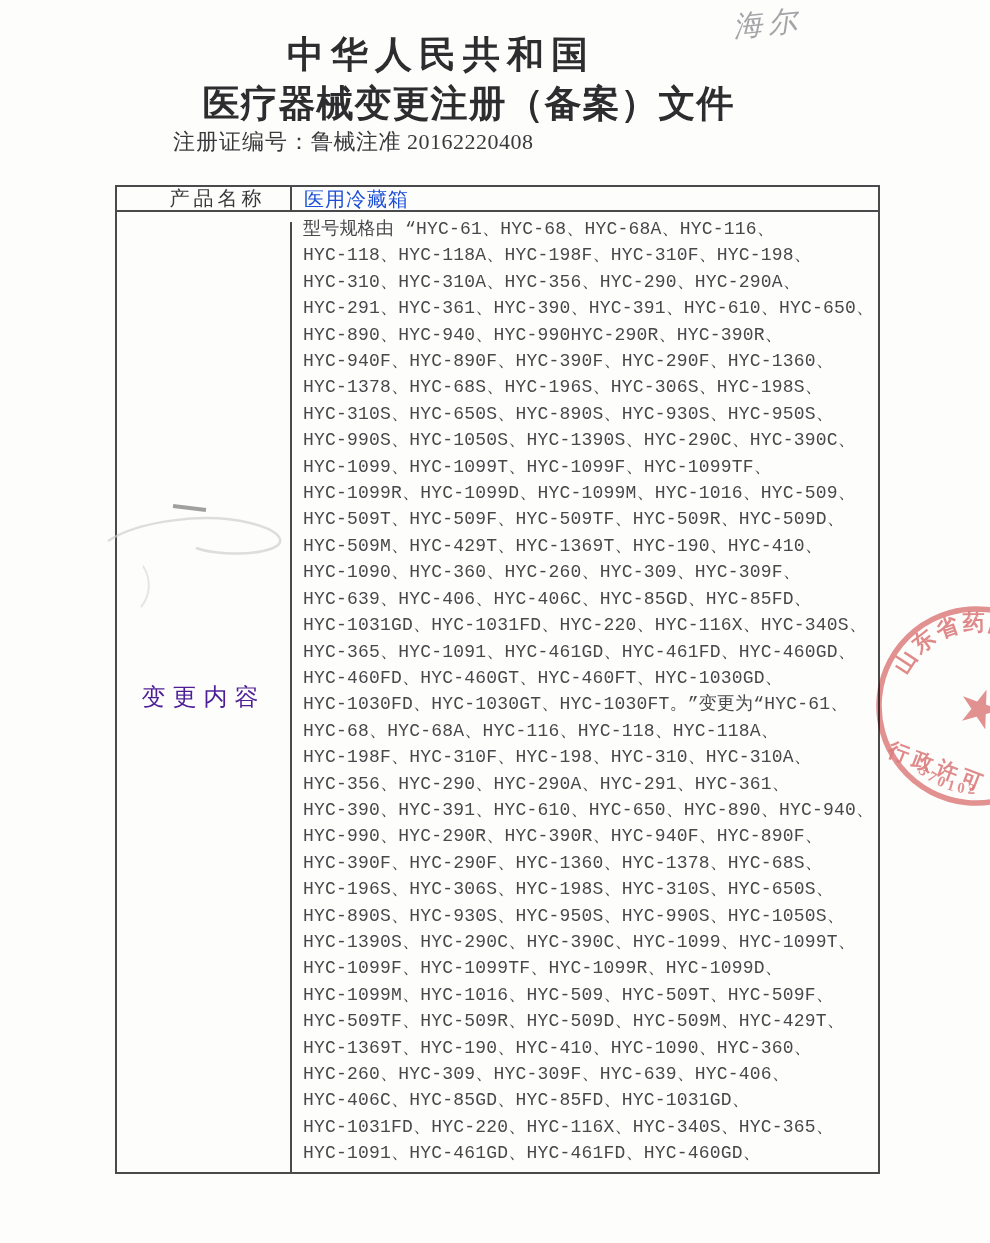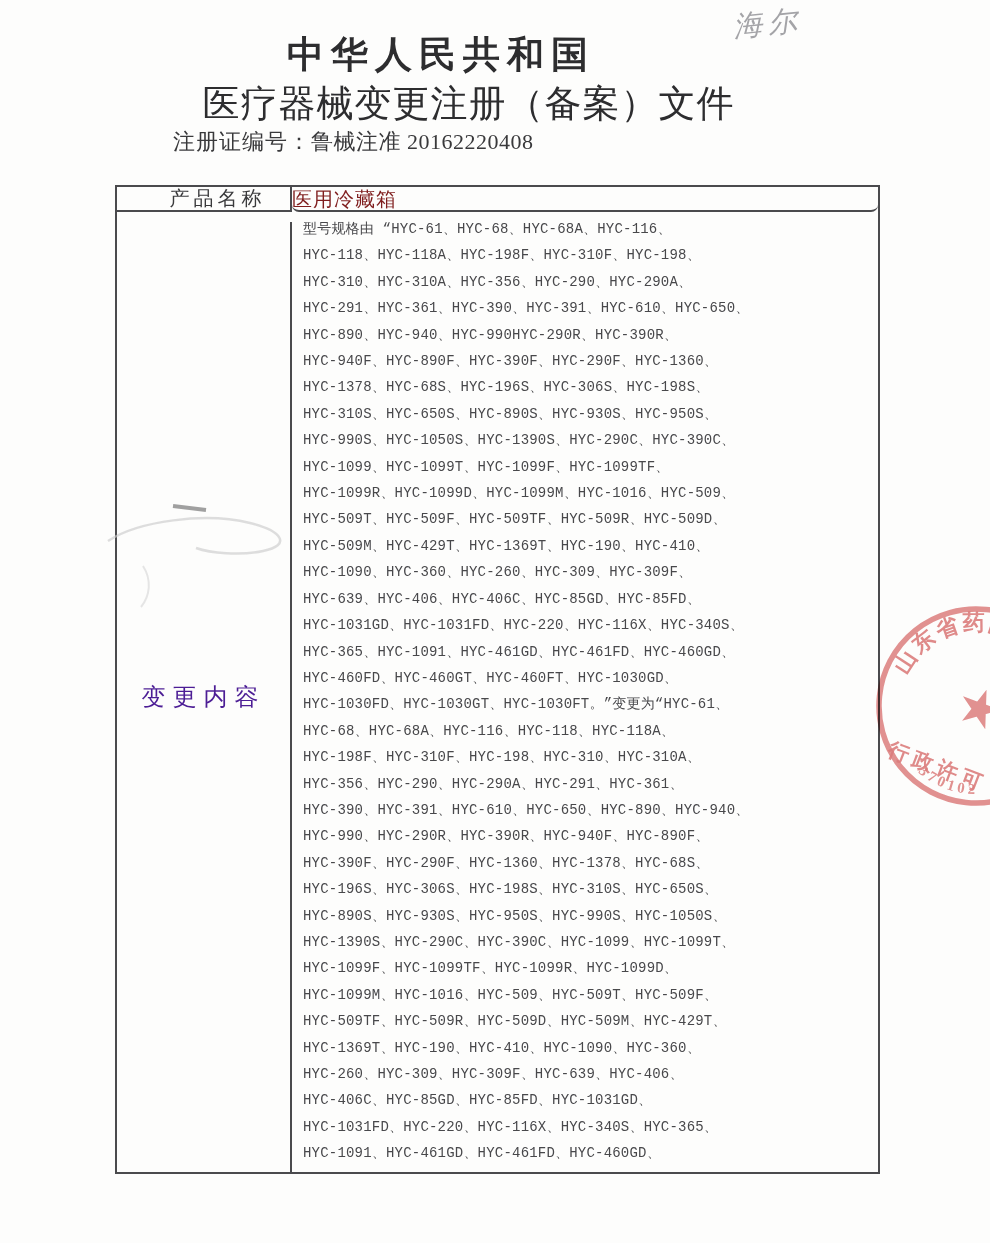--- a/index.html
+++ b/index.html
@@ -13,52 +13,52 @@
     position:absolute;left:733px;top:4px;
     font-size:29px;color:#8e8e93;opacity:.8;
     transform:rotate(-6deg);font-style:italic;letter-spacing:6px;
   }
   .title1{
     position:absolute;top:30px;left:0;width:882px;text-align:center;
     font-size:37px;font-weight:bold;letter-spacing:7px;color:#2d2d2f;
   }
   .title2{
     position:absolute;top:79px;left:0;width:937px;text-align:center;
-    font-size:37px;font-weight:normal;letter-spacing:1px;color:#2d2d2f;
+    font-size:37px;font-weight:bold;letter-spacing:1px;color:#2d2d2f;
   }
   .reg-line{
     position:absolute;left:173px;top:127px;
     font-size:22px;color:#39393b;letter-spacing:1px;
   }
   .reg-line .reg-value{letter-spacing:0.5px;}
   .doc-table{
     position:absolute;left:115px;top:185px;width:765px;box-sizing:border-box;
     display:grid;grid-template-columns:175px 1fr;grid-template-rows:25px auto;
     border:2px solid #4a4a4d;background:rgba(255,255,255,0.0);
   }
   .cell{box-sizing:border-box;}
   .cell-label{border-right:2px solid #4a4a4d;display:flex;align-items:center;justify-content:center;}
   .cell-product-label{
     border-bottom:2px solid #4a4a4d;
     font-size:20px;letter-spacing:4px;color:#3a3a3c;padding-left:28px;
   }
   .cell-product-value{
     border-bottom:2px solid #4a4a4d;
-    font-size:20px;letter-spacing:1px;color:#7f1d1d;
-    line-height:24px;border-radius:7px;
+    font-size:20px;letter-spacing:1px;color:#1d4ed8;
+    padding-left:12px;line-height:24px;
   }
   .cell-change-label{
     font-size:24px;letter-spacing:7px;color:#4c1d95;margin-top:10px;
   }
   .cell-change-content{
     padding:4px 4px 5px 11px;
   }
   .content-line{
     font-family:"Liberation Mono","DejaVu Sans Mono",monospace;
-    font-size:14px;line-height:26.4px;color:#48484b;
+    font-size:18px;line-height:26.4px;color:#48484b;
     letter-spacing:0.2px;white-space:nowrap;
   }
   .smudges{position:absolute;left:0;top:0;pointer-events:none;}
   .seal{
     position:absolute;left:856px;top:596px;
     pointer-events:none;mix-blend-mode:multiply;opacity:.9;
     filter:blur(.4px);
   }
   .seal text{font-family:"Liberation Serif","DejaVu Serif",serif;font-weight:bold;}
 </style>

